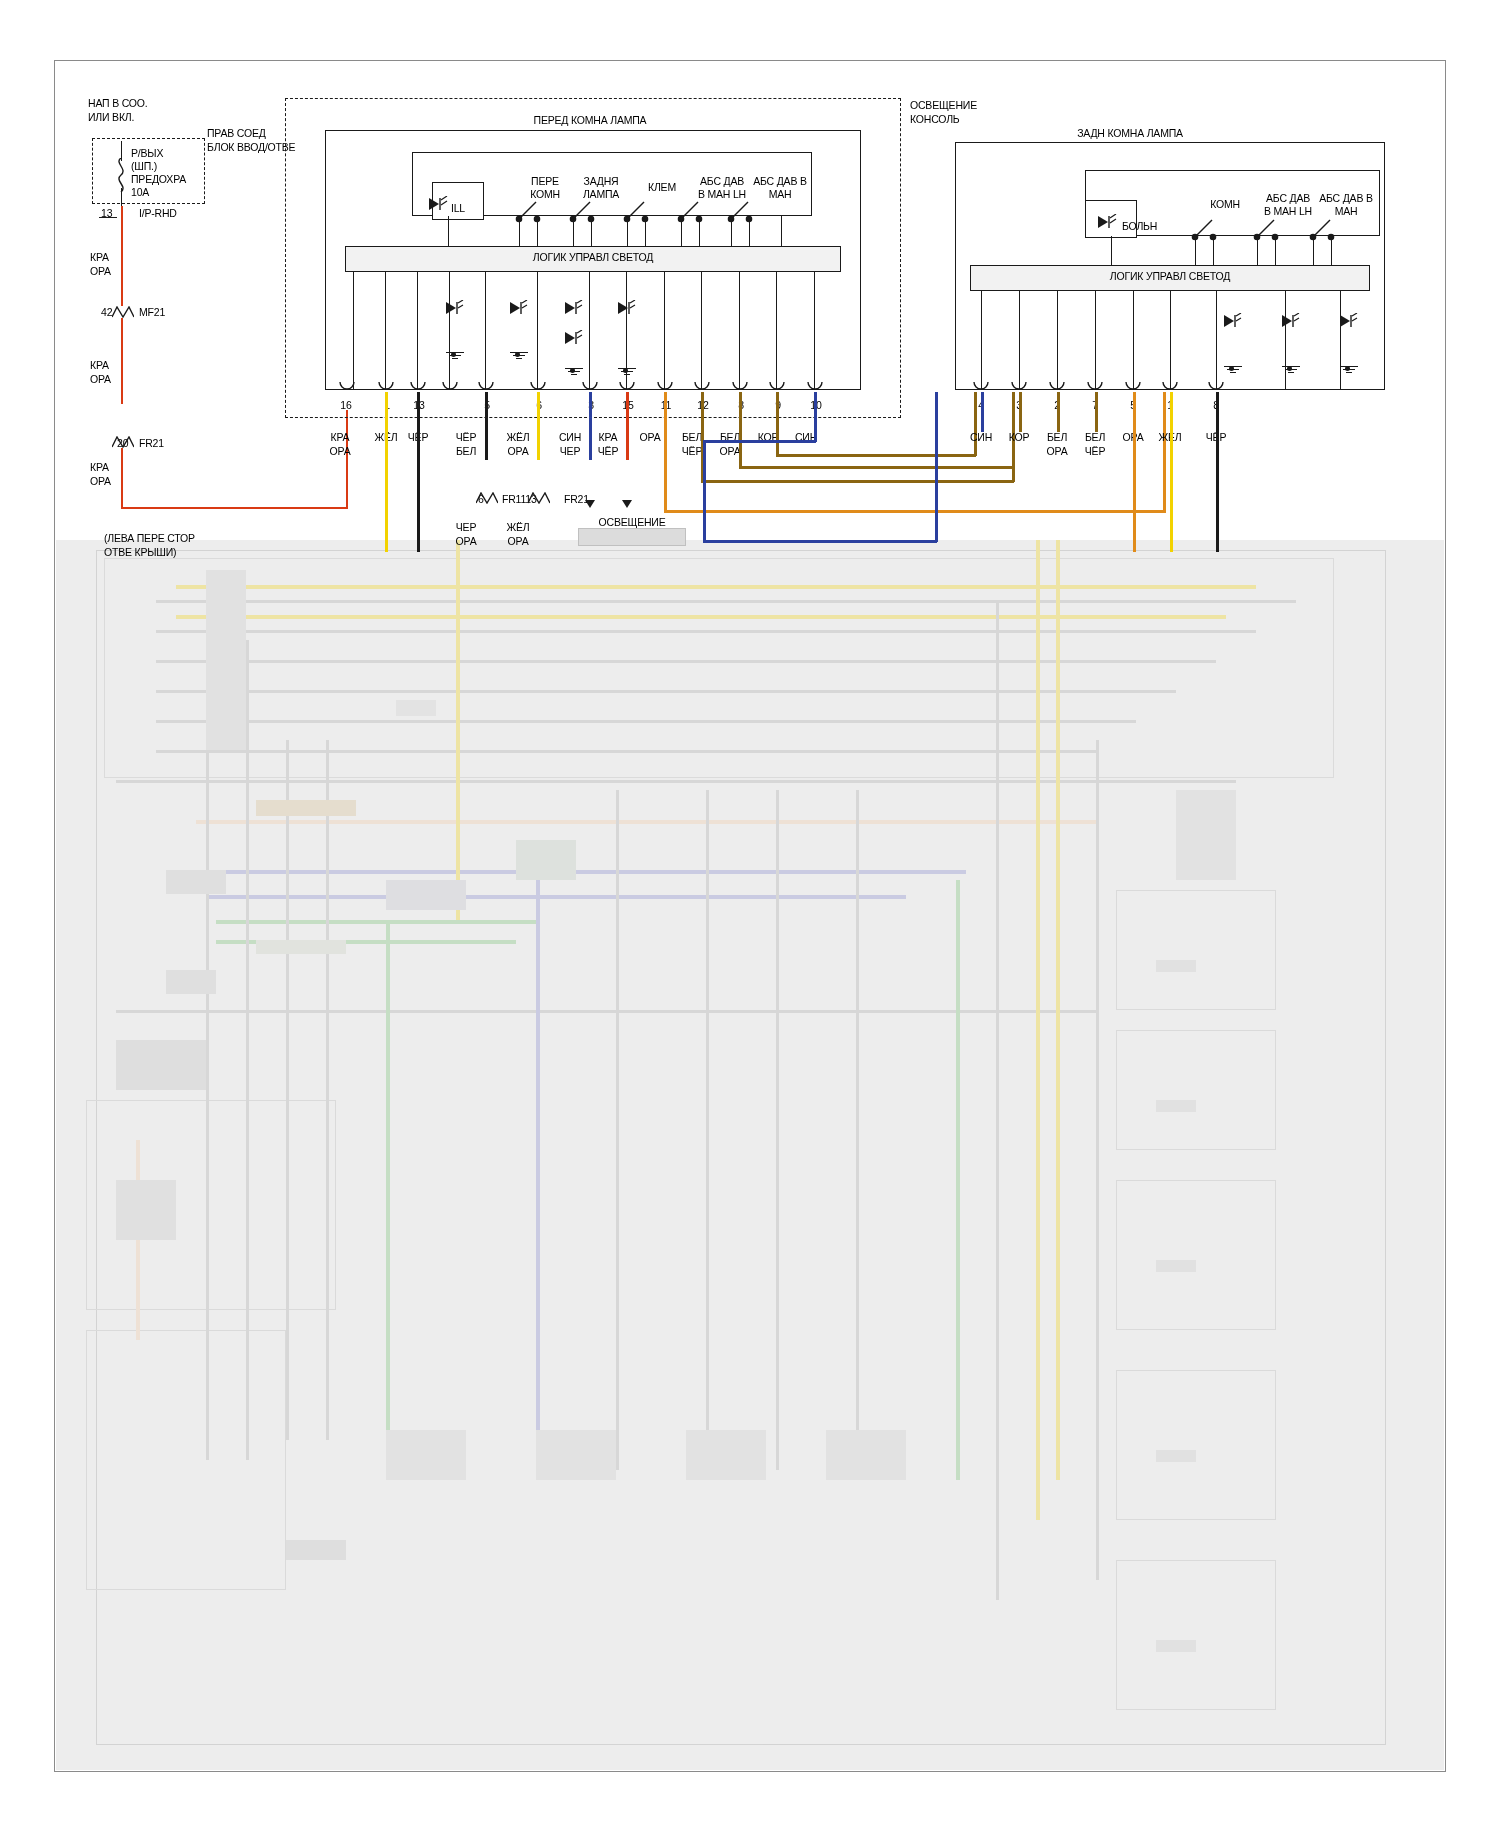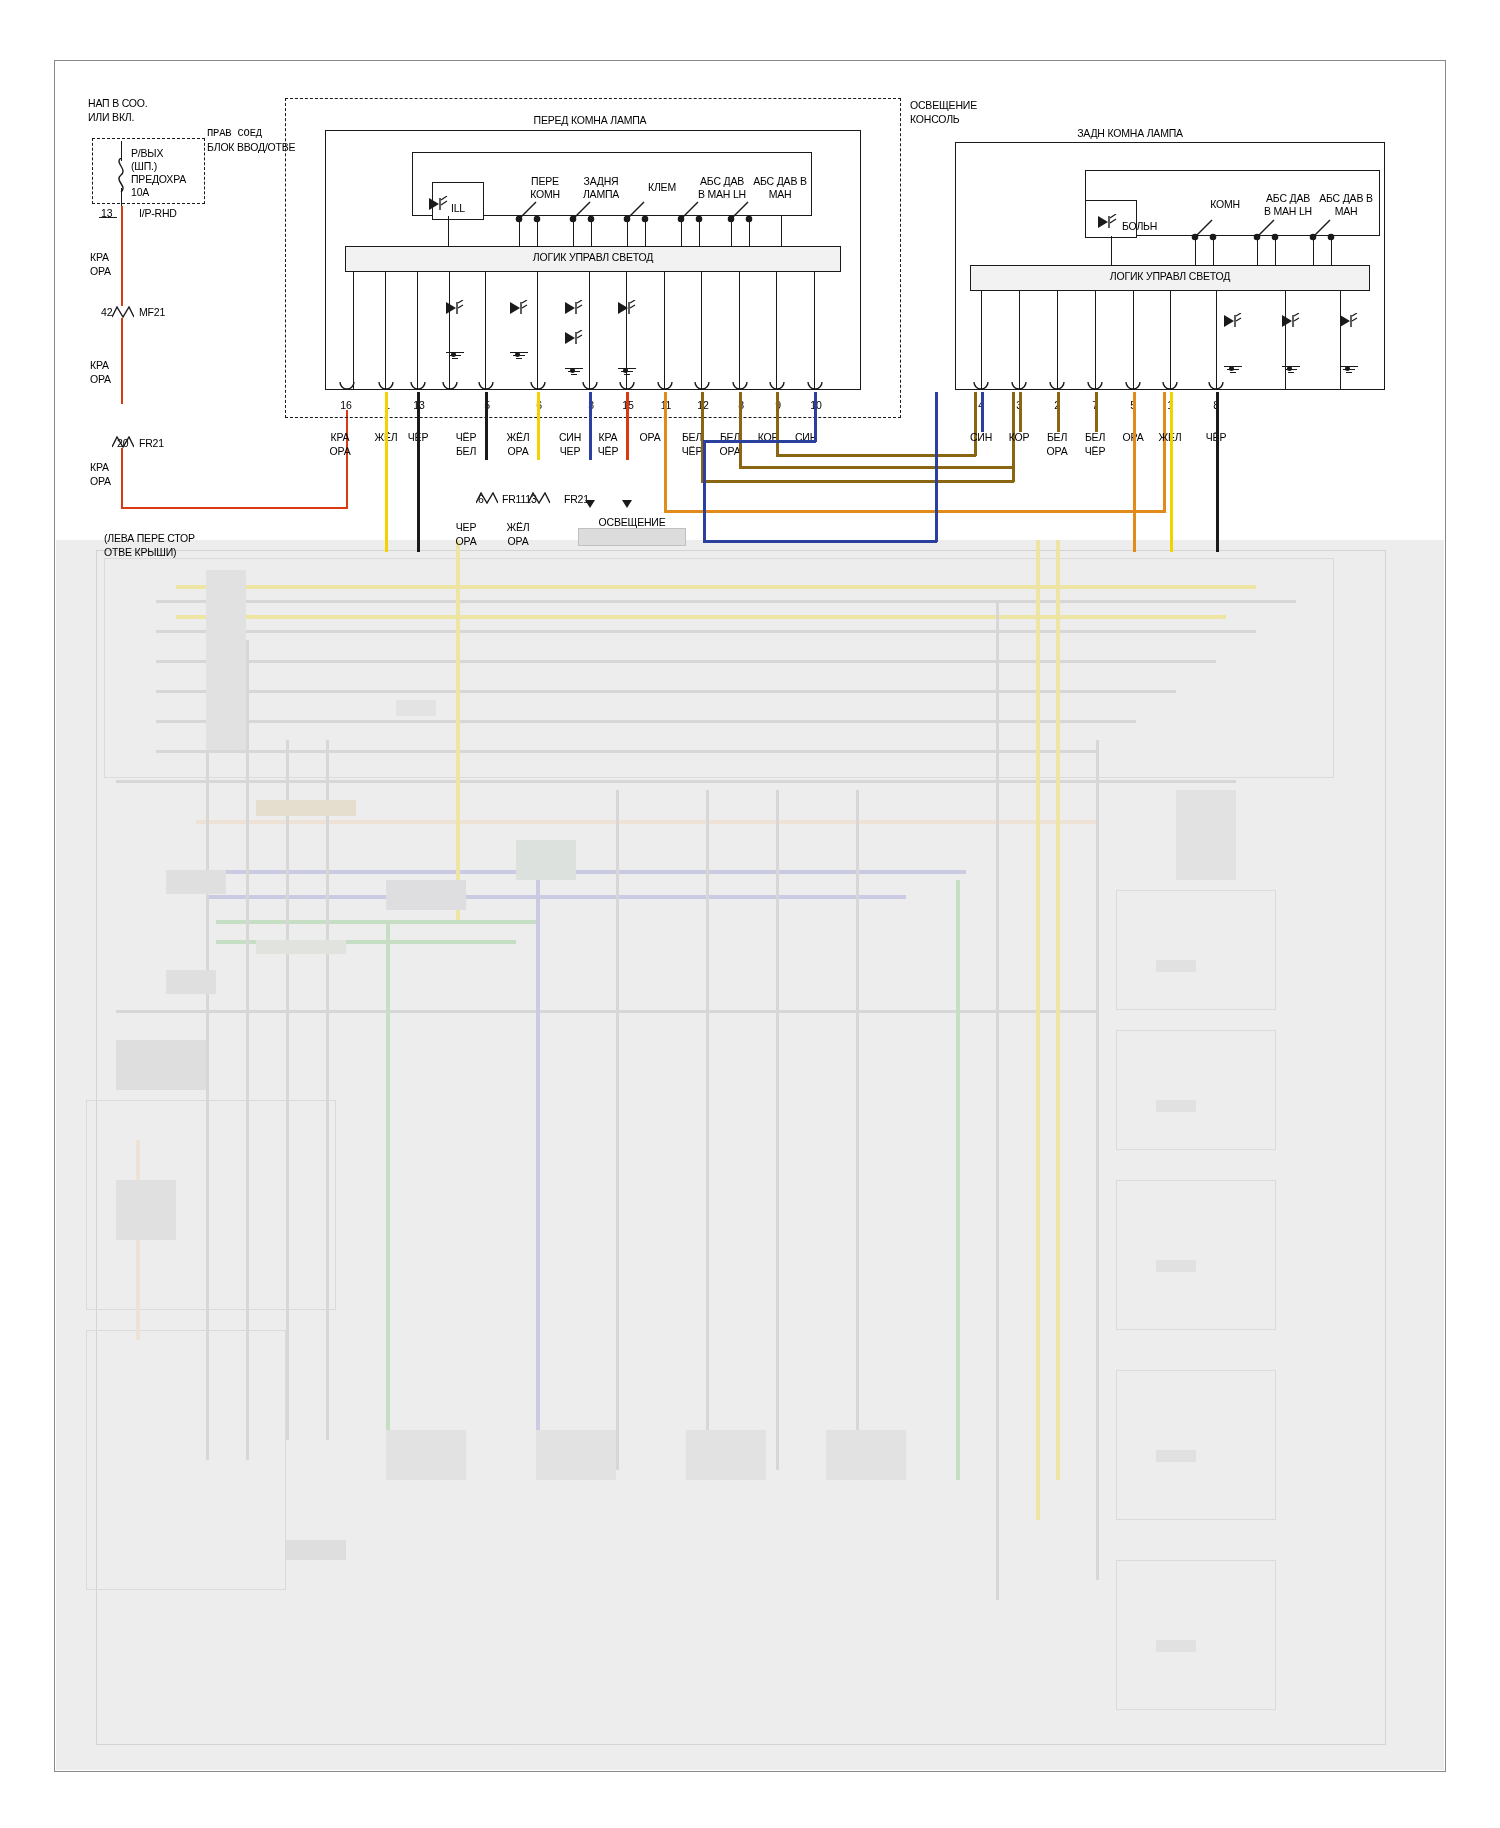--- a/index.html
+++ b/index.html
@@ -180,21 +180,21 @@
       <div class="lw" style="left:1100px;top:910px;width:40px;height:12px;background:#c7c7c7;"></div>
       <div class="lw" style="left:1100px;top:1100px;width:40px;height:12px;background:#c7c7c7;"></div>
     </div>
   </div>
 
   <div class="abs" style="left:56px;top:62px;width:1388px;height:478px;background:#ffffff;"></div>
 
   <div class="lbl" style="left:88px;top:98px;">НАП В СОО.</div>
   <div class="lbl" style="left:88px;top:112px;">ИЛИ ВКЛ.</div>
 
-  <div class="lbl" style="left:207px;top:128px;font-family:Liberation Mono, monospace;">ПРАВ СОЕД</div>
+  <div class="lbl" style="left:207px;top:128px;">ПРАВ СОЕД</div>
   <div class="lbl" style="left:207px;top:142px;">БЛОК ВВОД/ОТВЕ</div>
 
   <div class="dash" style="left:92px;top:138px;width:113px;height:66px;"></div>
   <div class="lbl" style="left:131px;top:148px;">Р/ВЫХ</div>
   <div class="lbl" style="left:131px;top:161px;">(ШП.)</div>
   <div class="lbl" style="left:131px;top:174px;">ПРЕДОХРА</div>
   <div class="lbl" style="left:131px;top:187px;">10А</div>
 
   <div class="wire wv c-blk" style="left:121px;top:141px;height:20px;"></div>
   <div class="wire wv c-blk" style="left:121px;top:188px;height:20px;"></div>

